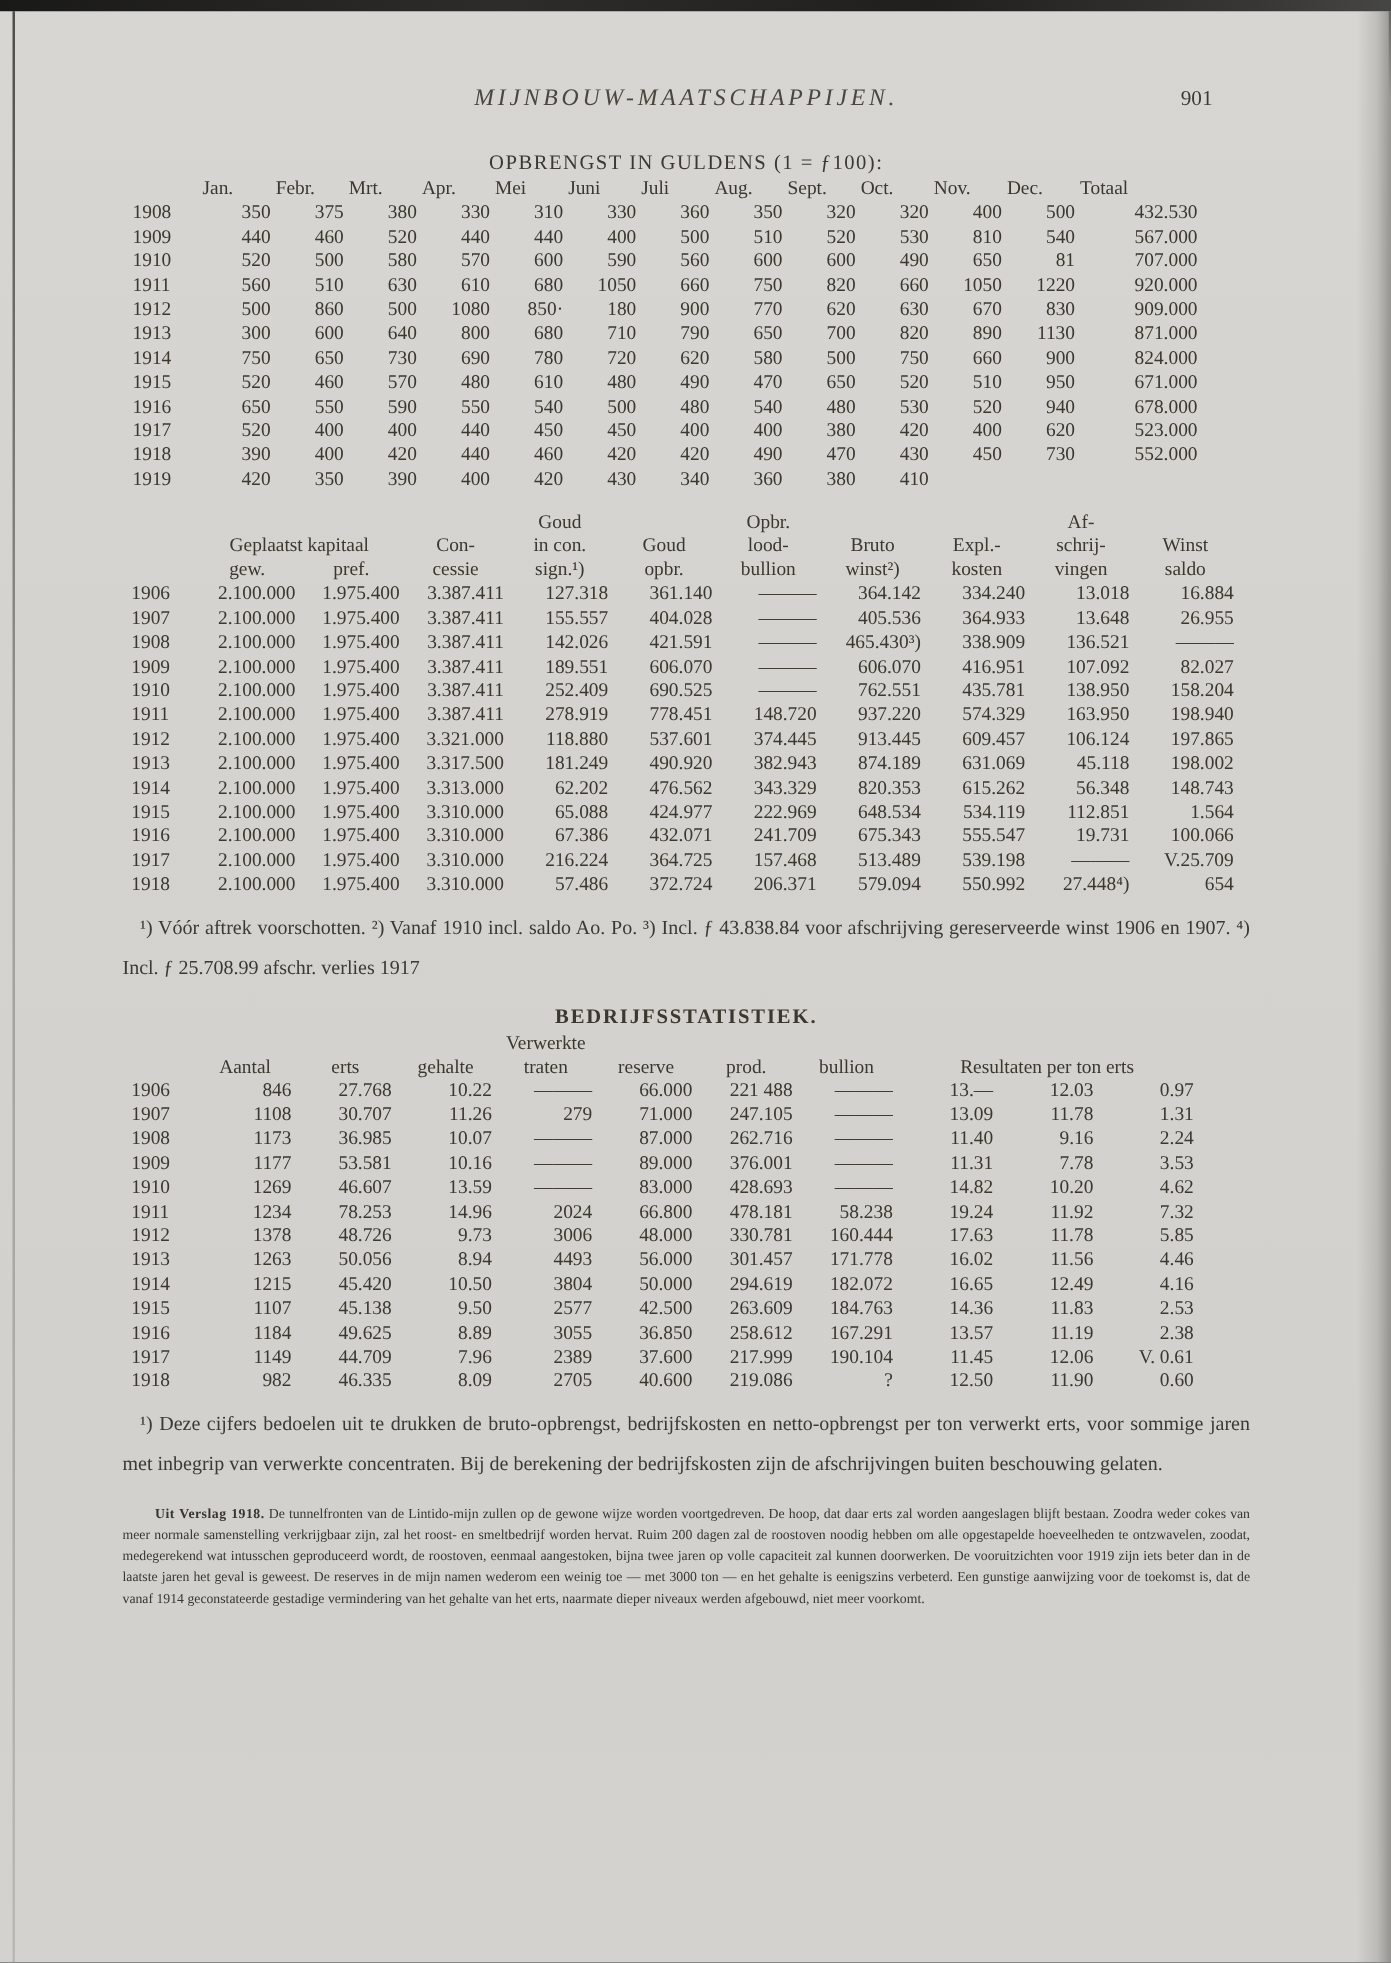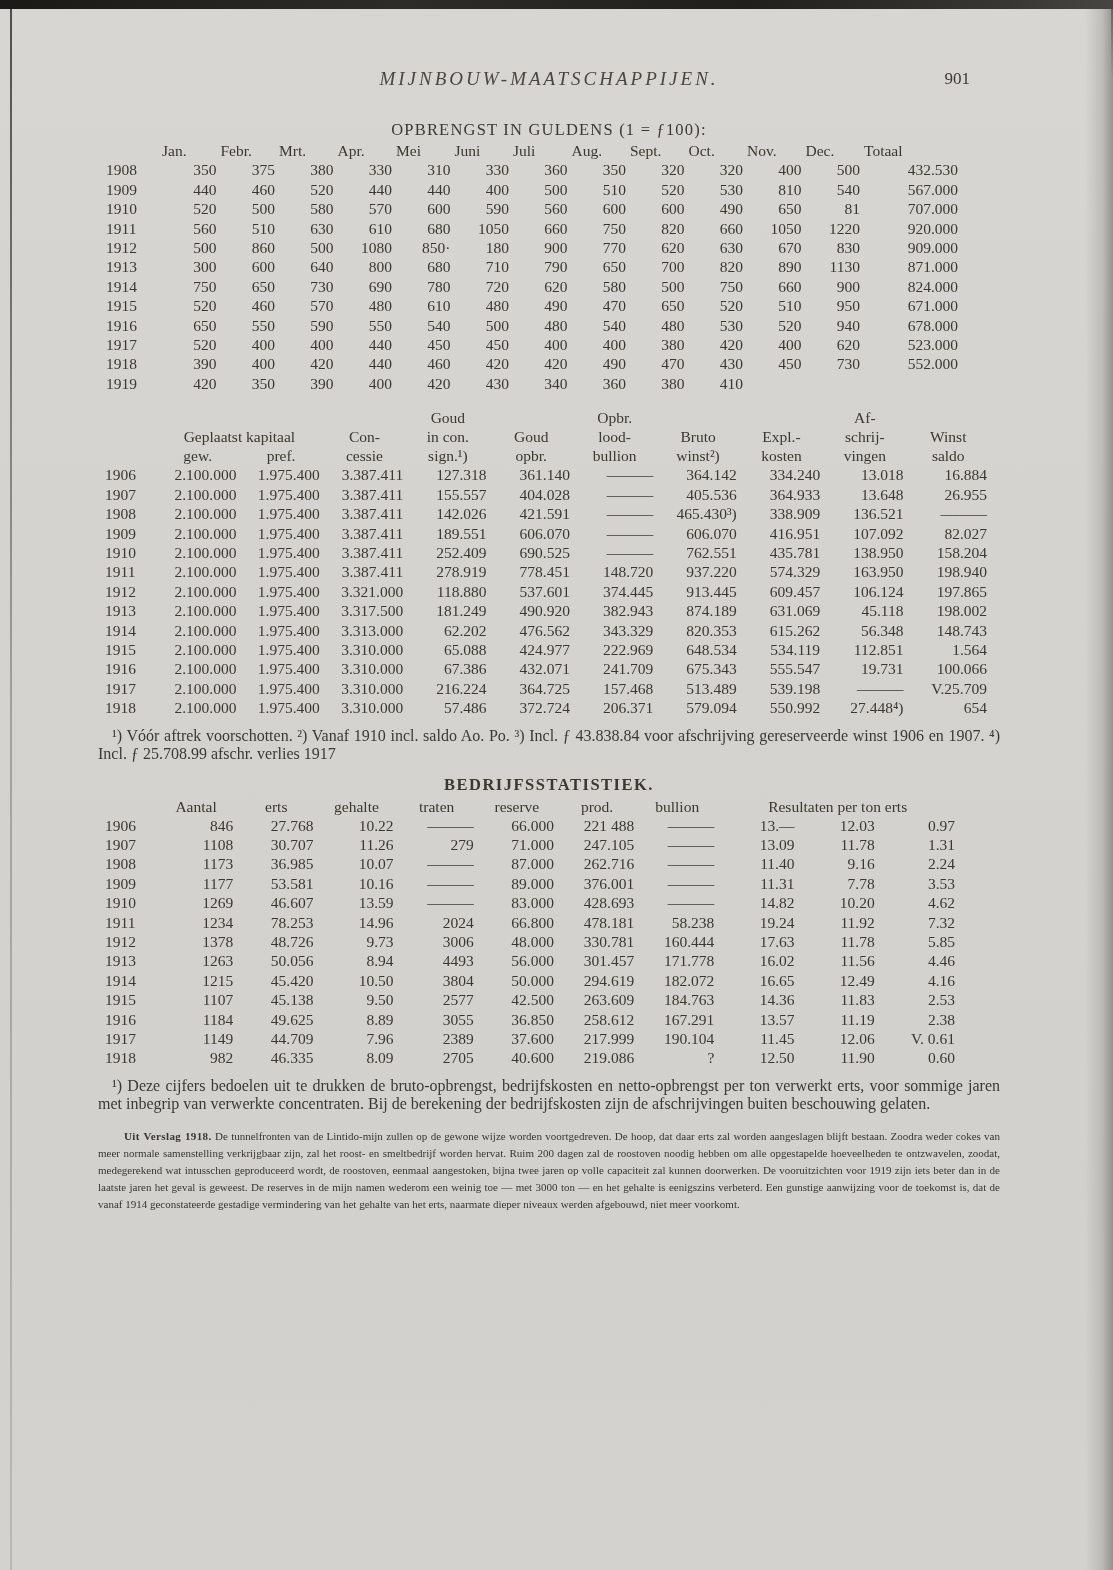--- a/index.html
+++ b/index.html
@@ -27,21 +27,21 @@
   .t1 th,.t1 td{padding:0 2px;line-height:19.4px;white-space:nowrap;text-align:right;}
   .t1 thead th{text-align:left;}
   .t1 td:first-child,.t1 th:first-child{width:52px;text-align:left;}
   .t1 td:last-child,.t1 th:last-child{width:94px;}
 
   .t2{width:888px;margin:15px 0 0 4px;table-layout:fixed;font-size:15.5px;}
   .t2 th,.t2 td{padding:0 3px;line-height:19.4px;white-space:nowrap;text-align:right;}
   .t2 thead th{text-align:center;line-height:19px;}
   .t2 td:first-child,.t2 th:first-child{width:48px;text-align:left;}
 
-  .fn{margin:9px 0 0 0;font-size:16px;line-height:18px;text-align:justify;text-indent:14px;color:#3b3933;}
+  .fn{margin:9px 0 0 0;font-size:16px;line-height:32px;text-align:justify;text-indent:14px;color:#3b3933;}
 
   .stat-title{text-align:center;margin-top:12px;font-size:16.5px;font-weight:600;letter-spacing:1.5px;color:#3a382f;}
 
   .t3{width:856px;margin:2px 0 0 4px;table-layout:fixed;font-size:15.5px;}
   .t3 th,.t3 td{padding:0 3px;line-height:19.4px;white-space:nowrap;text-align:right;}
   .t3 thead th{text-align:center;line-height:19px;}
   .t3 td:first-child,.t3 th:first-child{width:48px;text-align:left;}
 
   .report{margin:15px 0 0 0;font-size:11px;line-height:17px;text-align:justify;text-indent:26px;color:#38362f;}
   .report-label{font-weight:bold;letter-spacing:.4px;}
@@ -494,20 +494,33 @@
     </table>
 
     <p class="fn">¹) Vóór aftrek voorschotten.  ²) Vanaf 1910 incl. saldo Ao. Po.  ³) Incl. ƒ 43.838.84 voor afschrijving gereserveerde winst 1906 en 1907.  ⁴) Incl. ƒ 25.708.99 afschr. verlies 1917</p>
 
     <div class="stat-title">BEDRIJFSSTATISTIEK.</div>
 
     <table class="t3">
       <thead>
         <tr>
           <th></th>
+          <th></th>
+          <th></th>
+          <th></th>
+          <th>Verwerkte</th>
+          <th></th>
+          <th></th>
+          <th></th>
+          <th></th>
+          <th></th>
+          <th></th>
+        </tr>
+        <tr>
+          <th></th>
           <th>Aantal</th>
           <th>erts</th>
           <th>gehalte</th>
           <th>traten</th>
           <th>reserve</th>
           <th>prod.</th>
           <th>bullion</th>
           <th colspan="3">Resultaten per ton erts</th>
         </tr>
       </thead>

